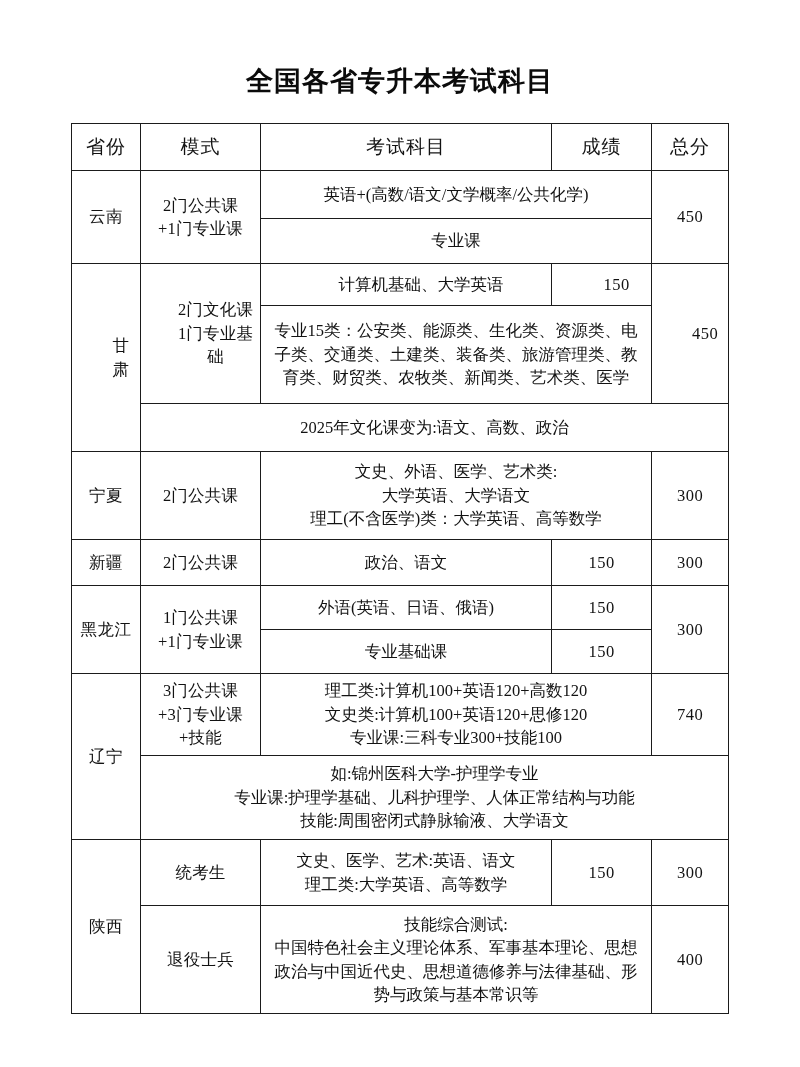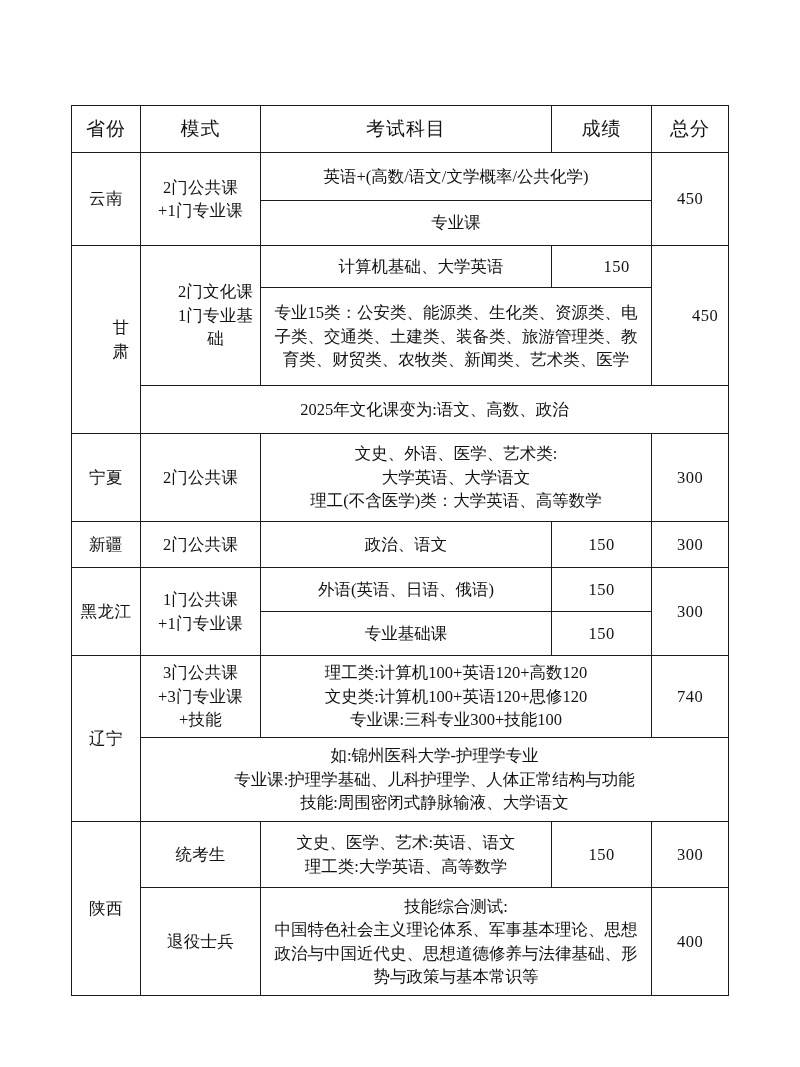--- a/index.html
+++ b/index.html
@@ -115,20 +115,21 @@
   tr.r-liaoning-a td { height: 82px; font-family: Liberation Serif, serif; }
   tr.r-liaoning-b td { height: 84px; text-align: center; }
   tr.r-shaanxi-a td { height: 66px; }
   tr.r-shaanxi-b td { height: 108px; }
 </style>
 </head>
 <body>
 
 <div class="page">
 
+  <h1 class="page-title">全国各省专升本考试科目</h1>
 
   <div class="table-wrap">
     <table class="exam">
       <colgroup>
         <col class="c-prov">
           <col class="c-mode">
           <col class="c-subj">
           <col class="c-score">
           <col class="c-total">
       </colgroup>

